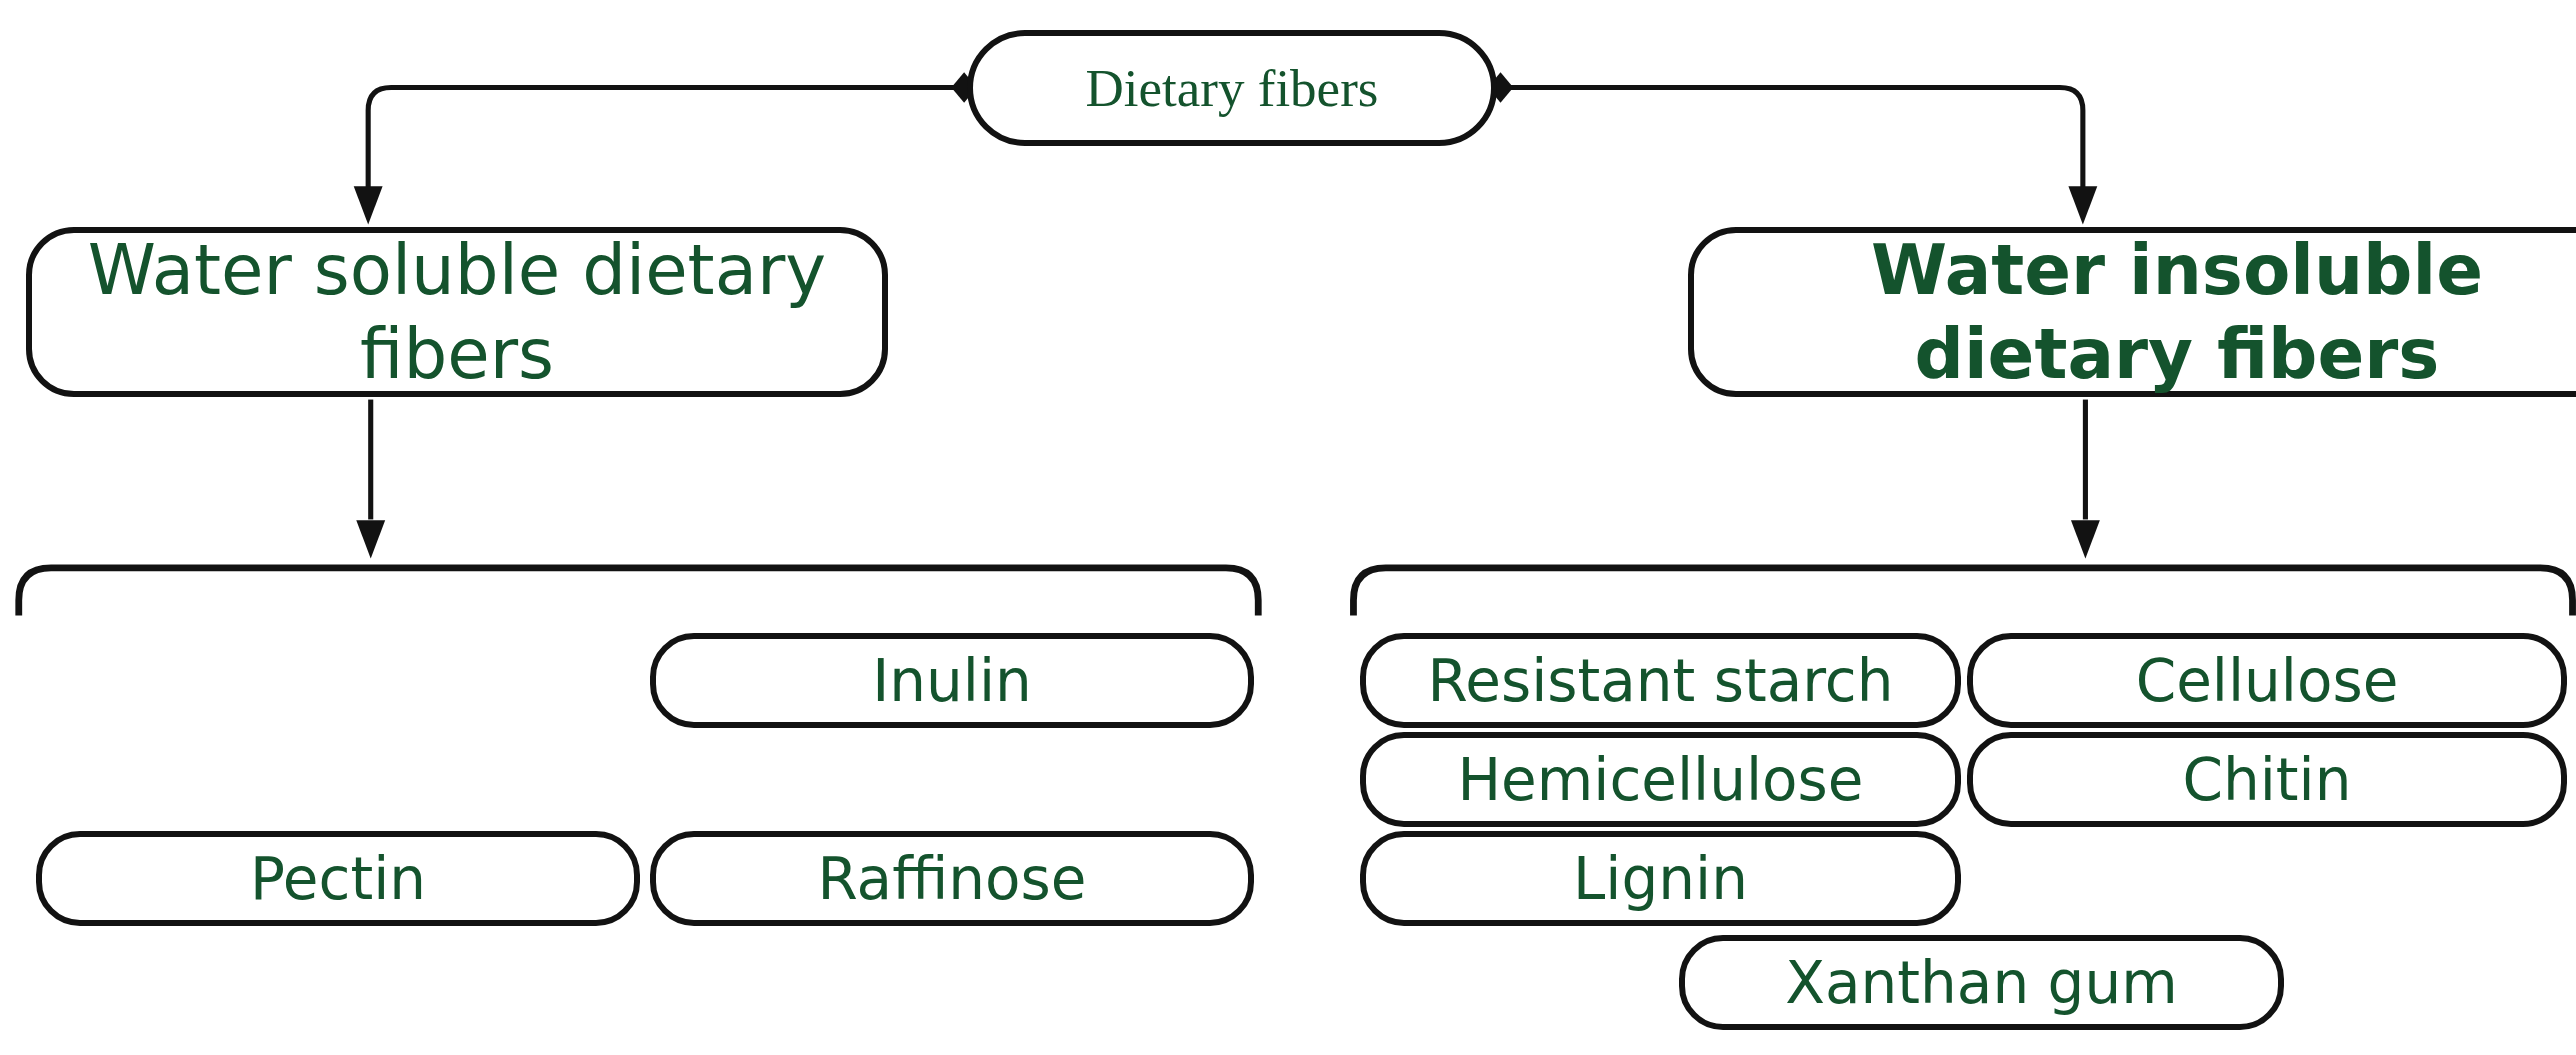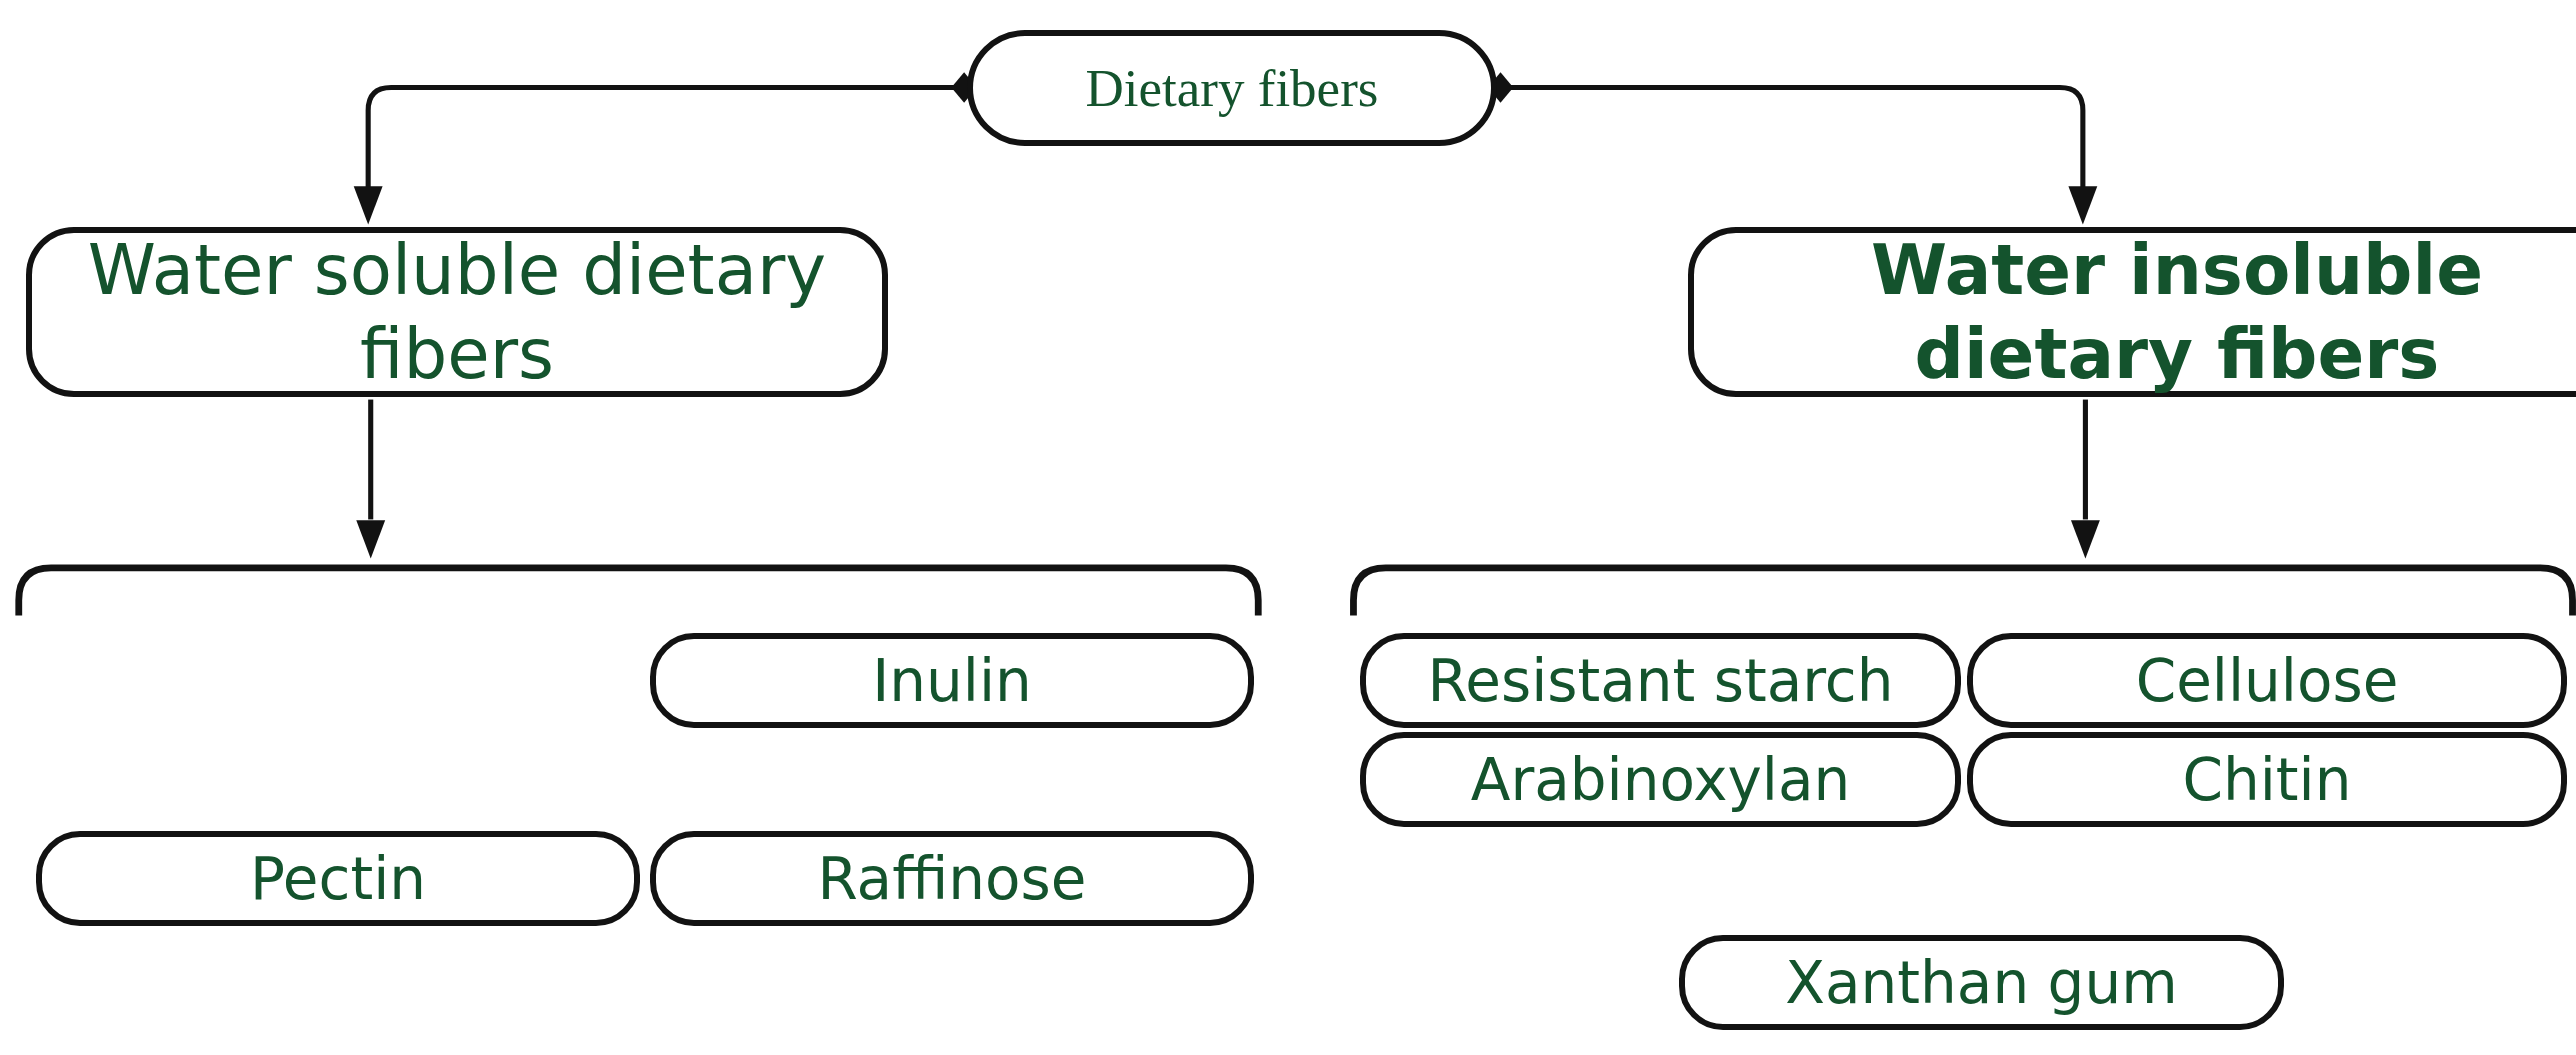--- a/index.html
+++ b/index.html
@@ -109,23 +109,26 @@
     <span>Raffinose</span>
   </div>
 
   <div class="node pill p-resistant">
     <span>Resistant starch</span>
   </div>
   <div class="node pill p-cellulose">
     <span>Cellulose</span>
   </div>
   <div class="node pill p-hemicellulose">
-    <span>Arabinoxylan</span>
+    <span>Hemicellulose</span>
   </div>
   <div class="node pill p-chitin">
     <span>Chitin</span>
+  </div>
+  <div class="node pill p-lignin">
+    <span>Lignin</span>
   </div>
   <div class="node pill p-xanthan">
     <span>Xanthan gum</span>
   </div>
 
 </div>
 
 
 </body></html>

